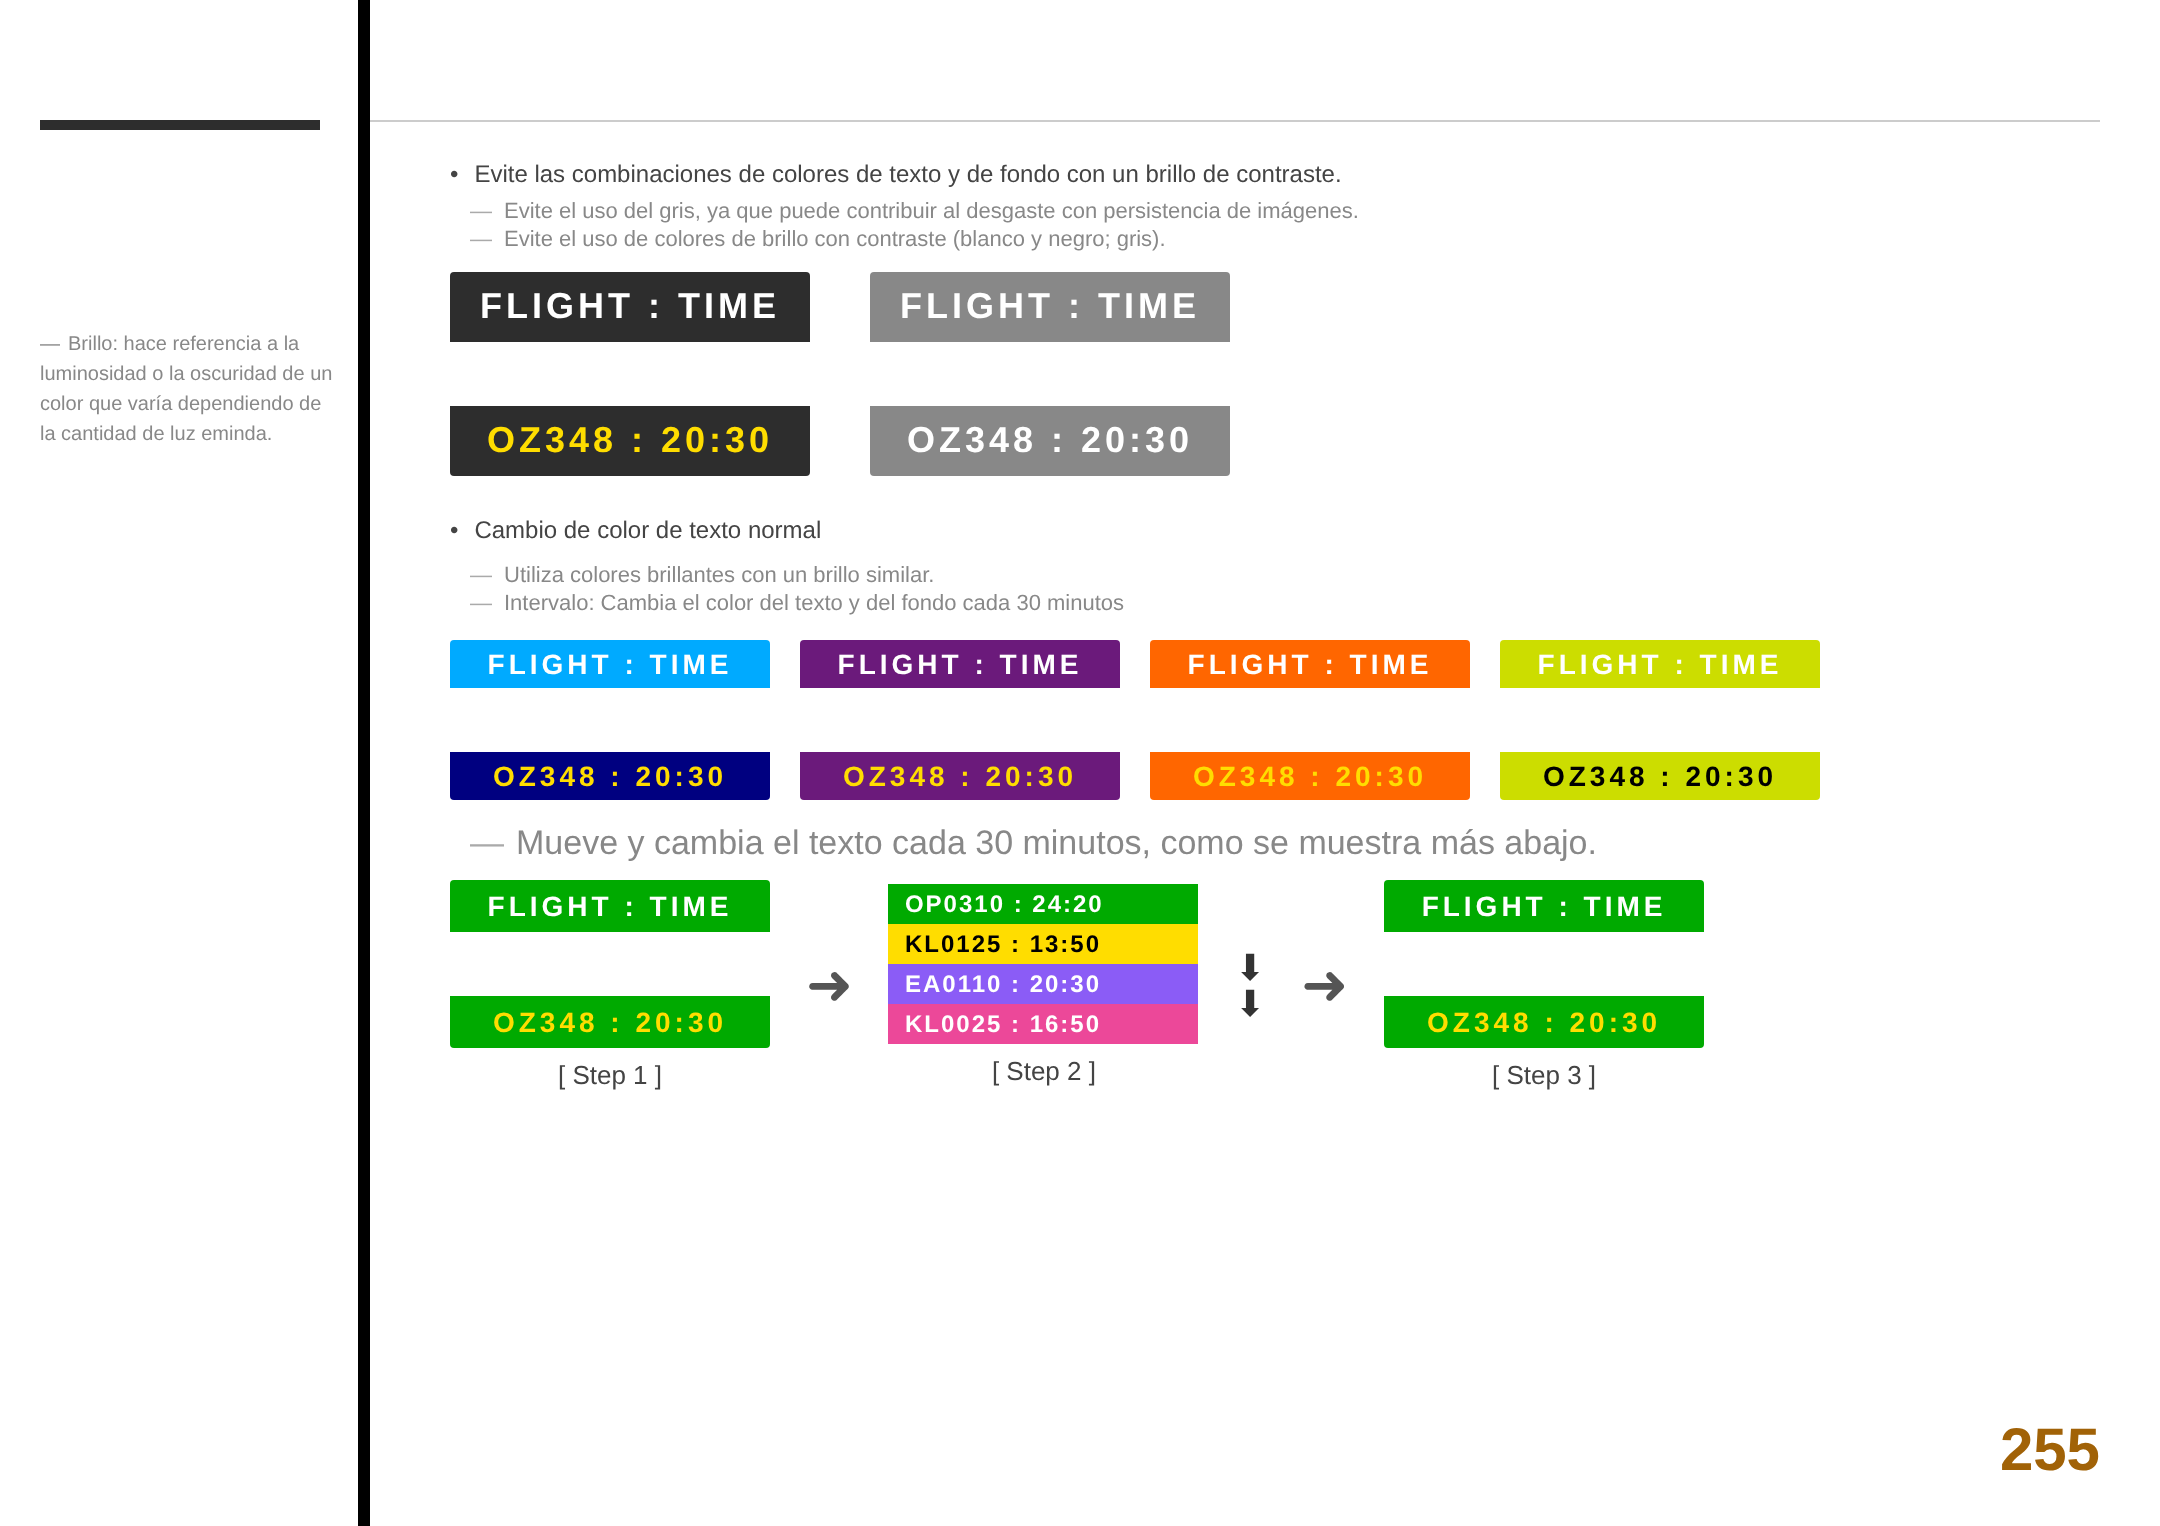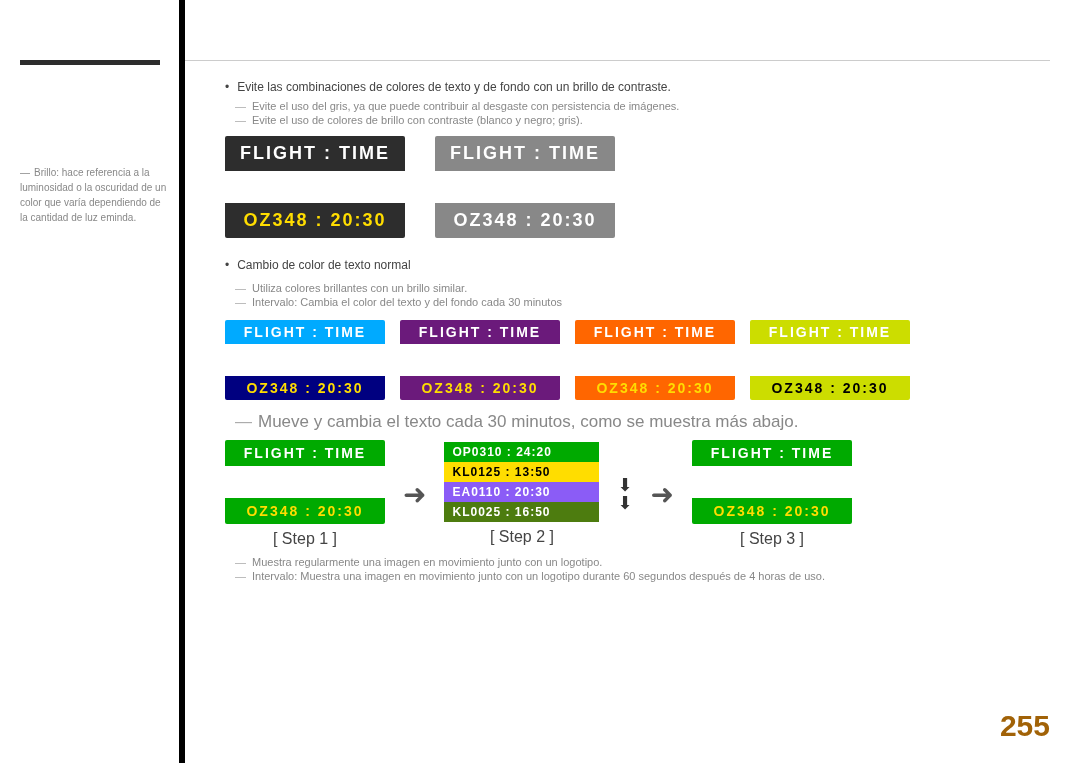--- a/index.html
+++ b/index.html
@@ -202,21 +202,21 @@
       gap: 18px;
       margin-top: 8px;
       margin-bottom: 8px;
     }
     .step-item {
       display: flex;
       flex-direction: column;
       align-items: center;
     }
     .step-label {
-      font-size: 16px;
+      font-size: 13px;
       color: #444;
       margin-top: 6px;
       text-align: center;
     }
 
     
     .arrow-right {
       font-size: 28px;
       color: #555;
     }
@@ -239,21 +239,21 @@
       display: flex;
       align-items: center;
       padding: 3px 8px;
       font-size: 12px;
       font-weight: bold;
       letter-spacing: 1px;
     }
     .step2-row-green { background: #00aa00; color: #fff; }
     .step2-row-yellow { background: #ffdd00; color: #000; }
     .step2-row-dark { background: #8b5cf6; color: #fff; }
-    .step2-row-olive { background: #4d7c0f; color: #fff; }
+    .step2-row-olive { background: #ec4899; color: #fff; }
 
     
     .panel-green .top-row { background: #00aa00; color: #fff; font-size: 14px; padding: 5px 10px; }
     .panel-green .bottom-row { background: #00aa00; color: #ffdd00; font-size: 14px; padding: 5px 10px; }
 
     
     .page-number {
       position: absolute;
       bottom: 20px;
       right: 30px;
@@ -370,24 +370,20 @@
         <div class="step-item">
           <div class="flight-panel panel-green">
             <div class="top-row">FLIGHT  :  TIME</div>
             <div class="bottom-row">OZ348  :  20:30</div>
           </div>
           <div class="step-label">[ Step 3 ]</div>
         </div>
 
       </div>
 
-      <ul class="dash-list">
-        <li>Muestra regularmente una imagen en movimiento junto con un logotipo.</li>
-        <li>Intervalo: Muestra una imagen en movimiento junto con un logotipo durante 60 segundos después de 4 horas de uso.</li>
-      </ul>
 
     </div>
 
   </div>
 
 </div>
 
 <div class="page-number">255</div>
 
 </body></html>

